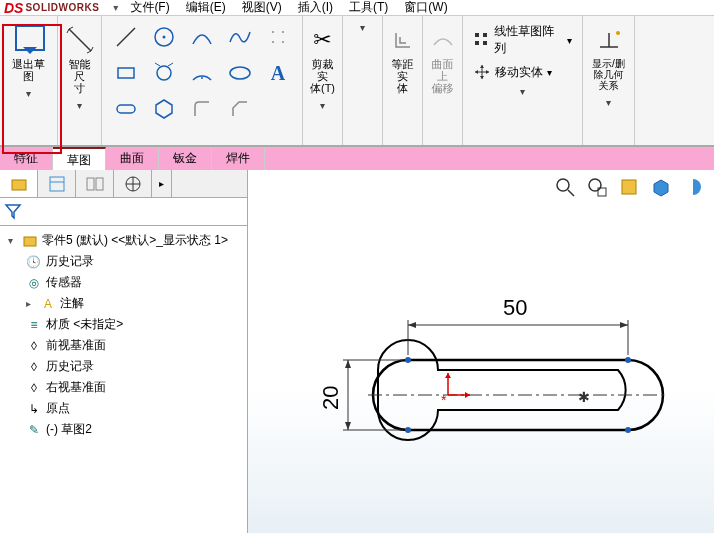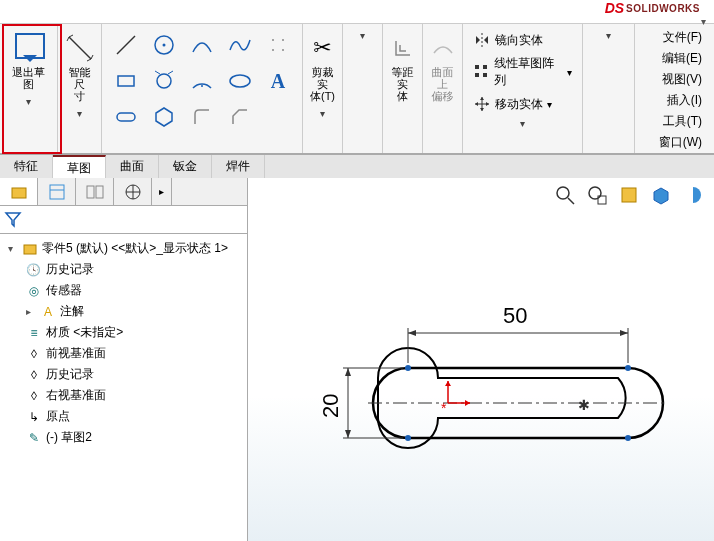--- a/index.html
+++ b/index.html
@@ -1,39 +1,39 @@
 <!DOCTYPE html>
 <html><head>
 <meta charset="utf-8">
 <style>
 * { margin: 0; padding: 0; box-sizing: border-box; font-family: "Microsoft YaHei", Arial, sans-serif; }
 body { width: 714px; height: 541px; background: #fff; font-size: 11px; overflow: hidden; position: relative; }
 
 
-.menubar { height: 24px; display: flex; align-items: flex-end; padding: 0 4px; border-bottom: 1px solid #ccc; flex-direction: column; }
+.menubar { height: 16px; display: flex; align-items: center; padding: 0 4px; border-bottom: 1px solid #ccc; }
 .logo { display: flex; align-items: center; gap: 2px; margin-right: 10px; }
 .logo-ds { color: #d7000f; font-weight: bold; font-style: italic; font-size: 14px; }
 .logo-text { color: #7f1d1d; font-weight: bold; font-size: 10px; letter-spacing: 0.5px; }
 .menu-item { padding: 2px 8px; cursor: default; font-size: 12px; }
 .menu-dropdown { font-size: 10px; color: #555; padding: 0 4px; }
 
 
 .ribbon { height: 130px; display: flex; border-bottom: 1px solid #aaa; background: #f5f5f5; }
 .ribbon-group { display: flex; flex-direction: column; align-items: center; border-right: 1px solid #ccc; padding: 4px 6px; position: relative; }
 .ribbon-big { display: flex; flex-direction: column; align-items: center; gap: 2px; padding: 4px 2px; }
 .ribbon-big-icon { width: 32px; height: 32px; display: flex; align-items: center; justify-content: center; }
 .ribbon-big-label { font-size: 11px; text-align: center; line-height: 1.1; }
 .grid-icons { display: grid; grid-template-columns: repeat(5, 36px); grid-template-rows: repeat(3, 34px); gap: 2px; }
 .grid-icons .cell { display: flex; align-items: center; justify-content: center; }
 .drop-arrow { width: 100%; height: 14px; display: flex; align-items: center; justify-content: center; color: #444; font-size: 10px; }
 
 .sketch-highlight { position: absolute; left: 2px; top: 24px; width: 60px; height: 130px; border: 2px solid #d7000f; pointer-events: none; z-index: 10; }
 
 
-.tabs { height: 24px; display: flex; background: #e5e5e5; border-top: 1px solid #aaa; }
+.tabs { height: 24px; display: flex; background: #f9a8d4; border-top: 1px solid #aaa; }
 .tab { padding: 3px 14px; font-size: 12px; border-right: 1px solid #ccc; cursor: default; }
 .tab.active { background: #fff; border-top: 2px solid #7f1d1d; }
 
 
 .lower { display: flex; height: calc(541px - 24px - 130px - 24px); }
 .side-panel { width: 248px; border-right: 1px solid #aaa; background: #fff; display: flex; flex-direction: column; }
 .panel-tabs { display: flex; height: 28px; border-bottom: 1px solid #aaa; background: #f0f0f0; }
 .panel-tab { width: 38px; border-right: 1px solid #aaa; display: flex; align-items: center; justify-content: center; }
 .panel-tab.active { background: #fff; }
 .panel-row2 { height: 28px; border-bottom: 1px solid #aaa; padding: 4px; }
@@ -224,48 +224,51 @@
           </svg>
         </div>
       <div class="ribbon-big-label gray" style="white-space:pre-line;">曲面上
 偏移</div>
     </div>
   </div>
 
   <div class="ribbon-group" style="width:120px;align-items:flex-start;">
     <div class="side-link">
       <svg width="18" height="18">
-          <path d="M9 2 L9 16" stroke="#333" stroke-dasharray="2"></path>
-          <path d="M3 5 L7 9 L3 13 Z" fill="#333"></path>
-          <path d="M15 5 L11 9 L15 13 Z" fill="#333"></path>
-        </svg>
-      <span>镜向实体</span>
-    </div>
-    <div class="side-link">
-      <svg width="18" height="18">
           <rect x="2" y="2" width="4" height="4" fill="#333"></rect>
           <rect x="10" y="2" width="4" height="4" fill="#333"></rect>
           <rect x="2" y="10" width="4" height="4" fill="#333"></rect>
           <rect x="10" y="10" width="4" height="4" fill="#333"></rect>
         </svg>
       <span>线性草图阵列</span>
       <span style="font-size:10px;">▾</span>
     </div>
     <div class="side-link">
       <svg width="18" height="18">
           <path d="M9 2 L9 16 M2 9 L16 9" stroke="#333"></path>
           <path d="M9 2 L7 5 L11 5 Z M9 16 L7 13 L11 13 Z M2 9 L5 7 L5 11 Z M16 9 L13 7 L13 11 Z" fill="#333"></path>
         </svg>
       <span>移动实体</span>
       <span style="font-size:10px;">▾</span>
     </div>
     <div class="drop-arrow">▾</div>
   </div>
 
   <div class="ribbon-group" style="width:52px;">
+    <div class="ribbon-big">
+      <div class="ribbon-big-icon">
+          <svg width="26" height="26">
+            <path d="M4 20 L22 20 M13 20 L13 6" stroke="#333" stroke-width="1.5"></path>
+            <circle cx="22" cy="6" r="2" fill="#d7a000"></circle>
+          </svg>
+        </div>
+      <div class="ribbon-big-label" style="white-space:pre-line;font-size:10px;">显示/删
+除几何
+关系</div>
+    </div>
     <div class="drop-arrow">▾</div>
   </div>
 
 </div>
 
 <div class="tabs">
   <div class="tab">特征</div>
   <div class="tab active">草图</div>
   <div class="tab">曲面</div>
   <div class="tab">钣金</div>

